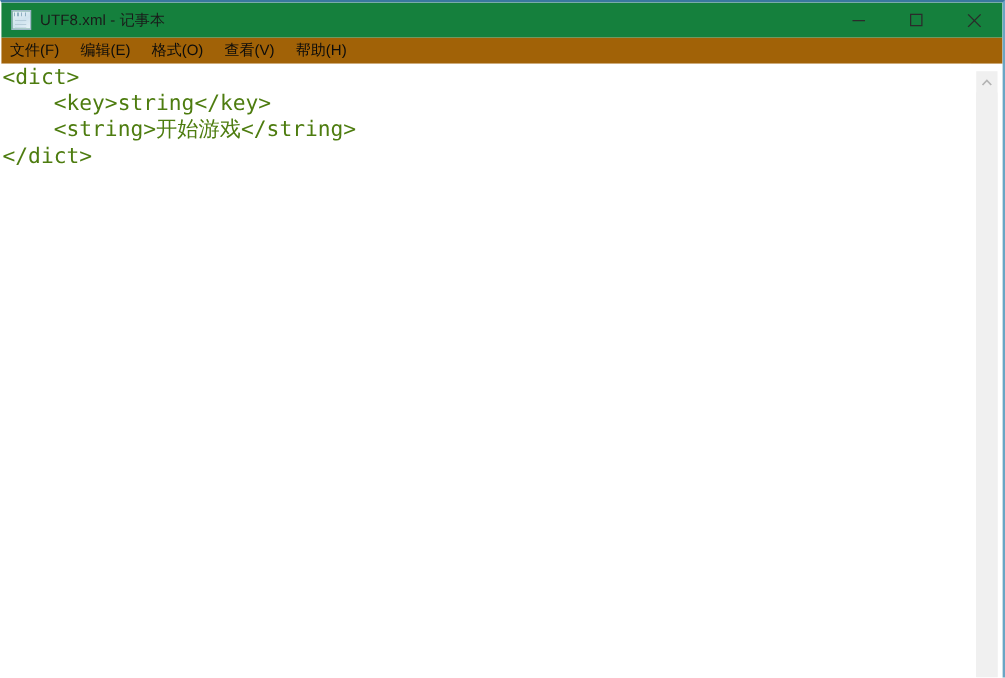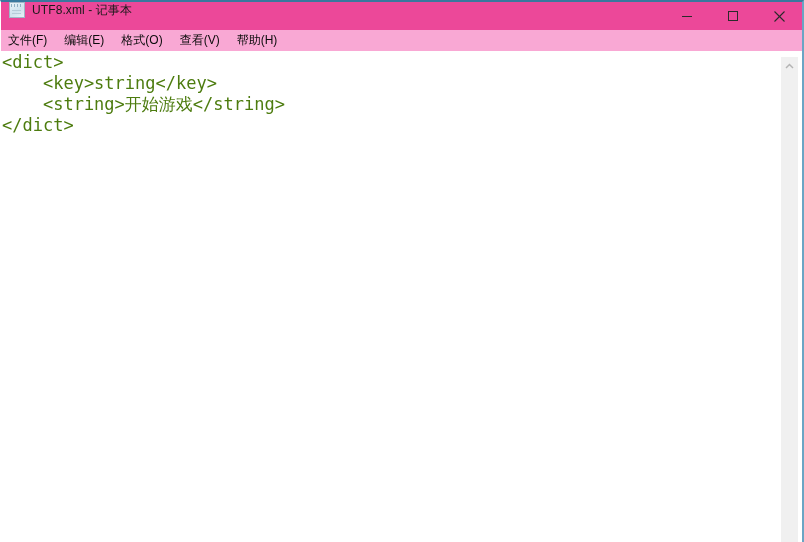--- a/index.html
+++ b/index.html
@@ -25,22 +25,23 @@
     border-left: 1px solid #ffffff;
     border-right: 2px solid #6aa5c4;
     border-bottom: 0;
     overflow: hidden;
   }
 
   
   .titlebar {
     position: relative;
     height: 28px;
-    background: #ec4899;
-    display: flex;
+    background: #15803d;
+    display: flex;
+    align-items: center;
     padding-left: 8px;
     box-sizing: border-box;
   }
   .app-icon {
     position: relative;
     width: 16px;
     height: 16px;
     flex: 0 0 16px;
     margin-right: 7px;
     border: 1px solid #9fb8c8;
@@ -93,21 +94,21 @@
     display: flex;
     align-items: center;
     justify-content: center;
     background: transparent;
   }
   .win-btn svg { display: block; }
 
   
   .menubar {
     height: 21px;
-    background: #f9a8d4;
+    background: #a16207;
     display: flex;
     align-items: center;
     padding-left: 7px;
     box-sizing: border-box;
   }
   .menu-item {
     font-size: 12px;
     color: #0c0c0c;
     padding: 0 8px 0 0;
     margin-right: 9px;

